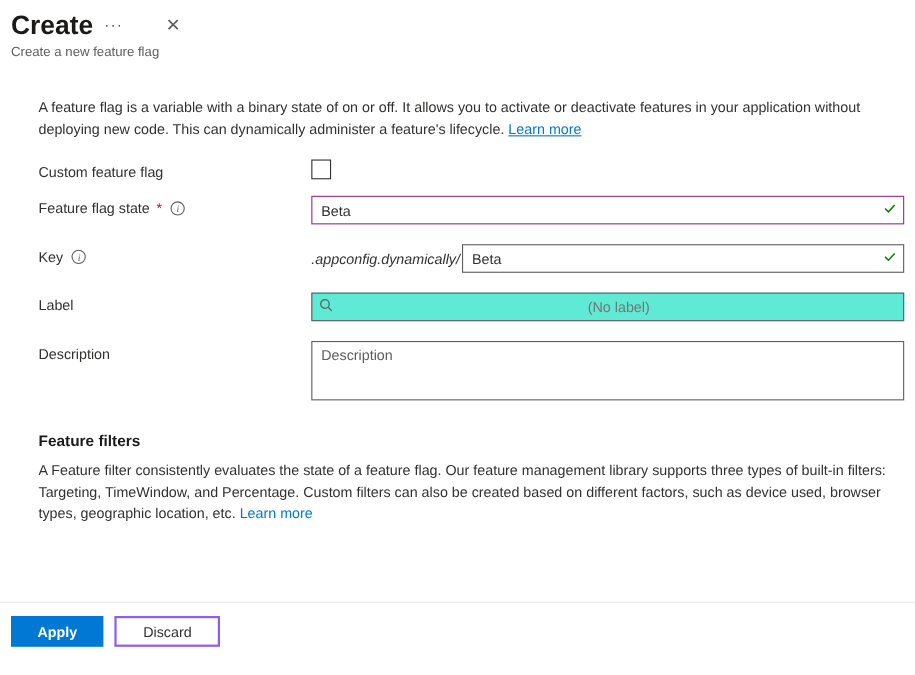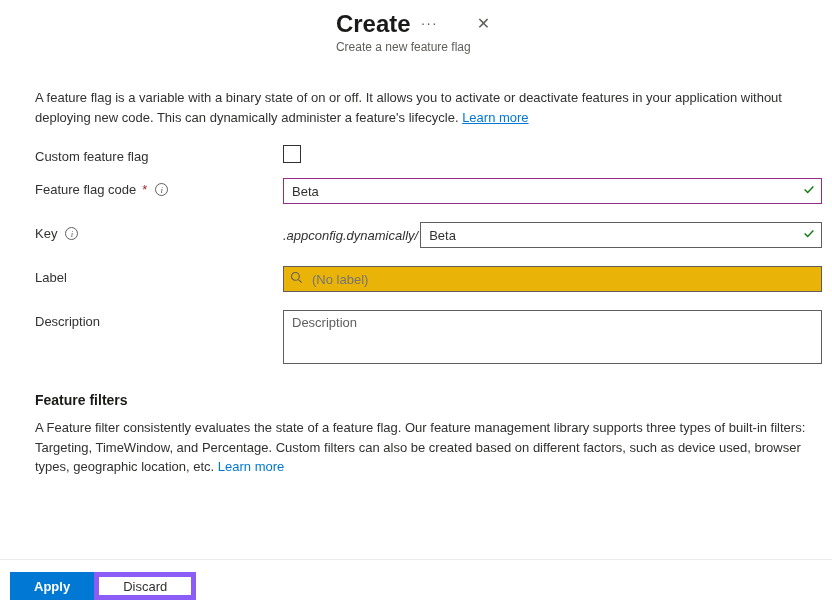--- a/index.html
+++ b/index.html
@@ -7,21 +7,21 @@
   font-family: "Segoe UI", -apple-system, BlinkMacSystemFont, sans-serif;
   font-size: 13px;
   color: #323130;
   background: #ffffff;
   width: 832px;
   height: 614px;
   position: relative;
   overflow: hidden;
 }
 .panel { padding: 10px 10px 0 10px; }
-.header { display: flex; align-items: flex-start; justify-content: center; }
+.header { display: flex; align-items: flex-start; justify-content: flex-start; }
 .header-left { display: flex; align-items: baseline; gap: 10px; }
 .title { font-size: 24px; font-weight: 600; color: #1b1a19; }
 .ellipsis { font-size: 14px; color: #605e5c; line-height: 1; position: relative; top: -4px; letter-spacing: 1px; }
 .subtitle { font-size: 12px; color: #605e5c; margin-top: 2px; }
 .close-btn { background: none; border: none; cursor: pointer; padding: 6px; font-size: 16px; color: #605e5c; line-height: 1; }
 .body { padding: 0 10px; margin-left: 25px; }
 .intro { margin-top: 34px; line-height: 1.5; color: #323130; }
 .intro a { color: #0078d4; text-decoration: underline; }
 .row { display: flex; align-items: flex-start; margin-top: 18px; }
 .row-label { width: 248px; display: flex; align-items: center; gap: 4px; padding-top: 4px; }
@@ -54,41 +54,41 @@
 .focused { border-color: #932d89; border-width: 1px; }
 .input-wrap { position: relative; width: 100%; display: flex; align-items: center; }
 .check-icon {
   position: absolute; right: 6px; top: 50%; transform: translateY(-50%);
   color: #107c10; font-size: 14px; pointer-events: none;
 }
 .key-prefix { font-style: italic; color: #323130; padding-right: 2px; white-space: nowrap; font-size: 13px; }
 .label-input {
   width: 100%; height: 26px; border: 1px solid #605e5c;
   padding: 4px 8px 4px 28px; font-family: inherit; font-size: 13px;
-  color: #605e5c; background: #eab308; outline: none;
+  color: #605e5c; background: #5eead4; outline: none; text-align: center;
 }
 .search-icon-s {
   position: absolute; left: 7px; top: 50%; transform: translateY(-50%);
   color: #605e5c; font-size: 12px; pointer-events: none;
 }
 .filters-text { margin-top: 10px; line-height: 1.5; color: #323130; }
 .filters-text a { color: #0078d4; text-decoration: none; }
 .footer {
-  position: absolute; bottom: 0; left: 0; right: 0;
+  position: absolute; bottom: 12px; left: 0; right: 0;
   border-top: 1px solid #edebe9;
   padding: 12px 10px 14px 10px;
-  display: flex; 
+  display: flex; gap: 10px;
   background: #fff;
 }
 .btn {
   height: 28px; padding: 0 24px; font-family: inherit; font-size: 13px;
   cursor: pointer; border: none;
 }
 .btn-primary { background: #0078d4; color: #fff; font-weight: 600; }
-.btn-secondary { background: #fff; color: #323130; border: 5px solid #8b5cf6; }
+.btn-secondary { background: #fff; color: #323130; border: 2px solid #8b5cf6; }
 svg.chk { width: 14px; height: 14px; }
 svg.chk path { stroke: #107c10; stroke-width: 1.6; fill: none; }
 svg.search-sm { width: 13px; height: 13px; }
 svg.search-sm circle { stroke: #605e5c; stroke-width: 1.2; fill: none; }
 svg.search-sm line { stroke: #605e5c; stroke-width: 1.2; }
 </style>
 </head>
 <body>
 
 <div class="panel">
@@ -114,21 +114,21 @@
   <div class="row">
     <div class="row-label">Custom feature flag</div>
     <div class="row-field">
       <span class="checkbox"></span>
     </div>
   </div>
 
 
   <div class="row" style="margin-top:14px;">
     <div class="row-label">
-      <span>Feature flag code</span>
+      <span>Feature flag state</span>
       <span class="req">*</span>
       <span class="info-icon">i</span>
     </div>
     <div class="row-field">
       <div class="input-wrap">
         <input type="text" class="text-input focused" value="Beta" style="">
         <span class="check-icon">
           <svg class="chk" viewBox="0 0 16 16">
               <path d="M3 8 L6.5 11.5 L13 4.5"></path>
             </svg>

